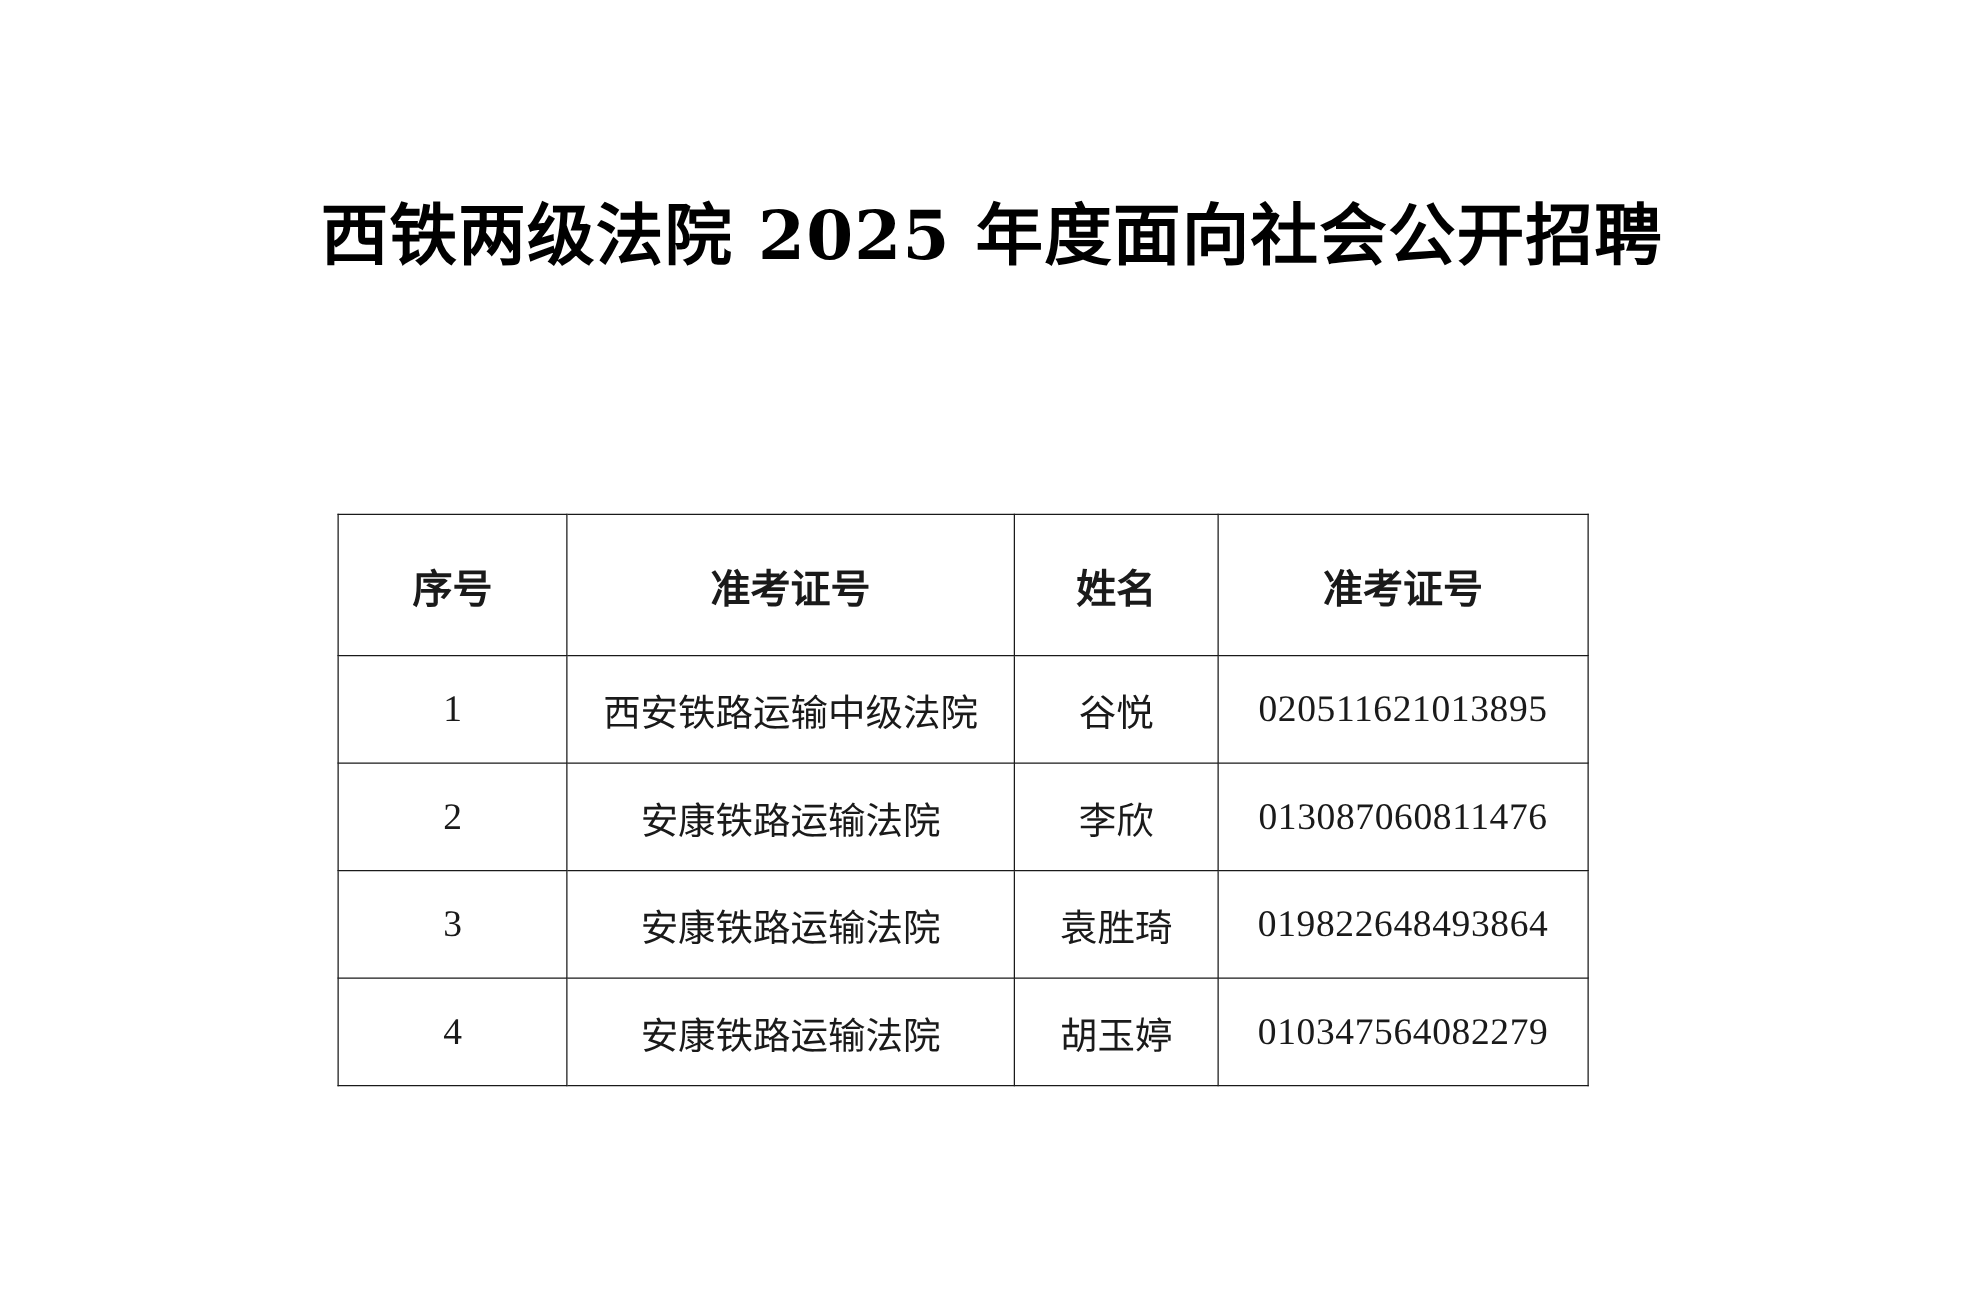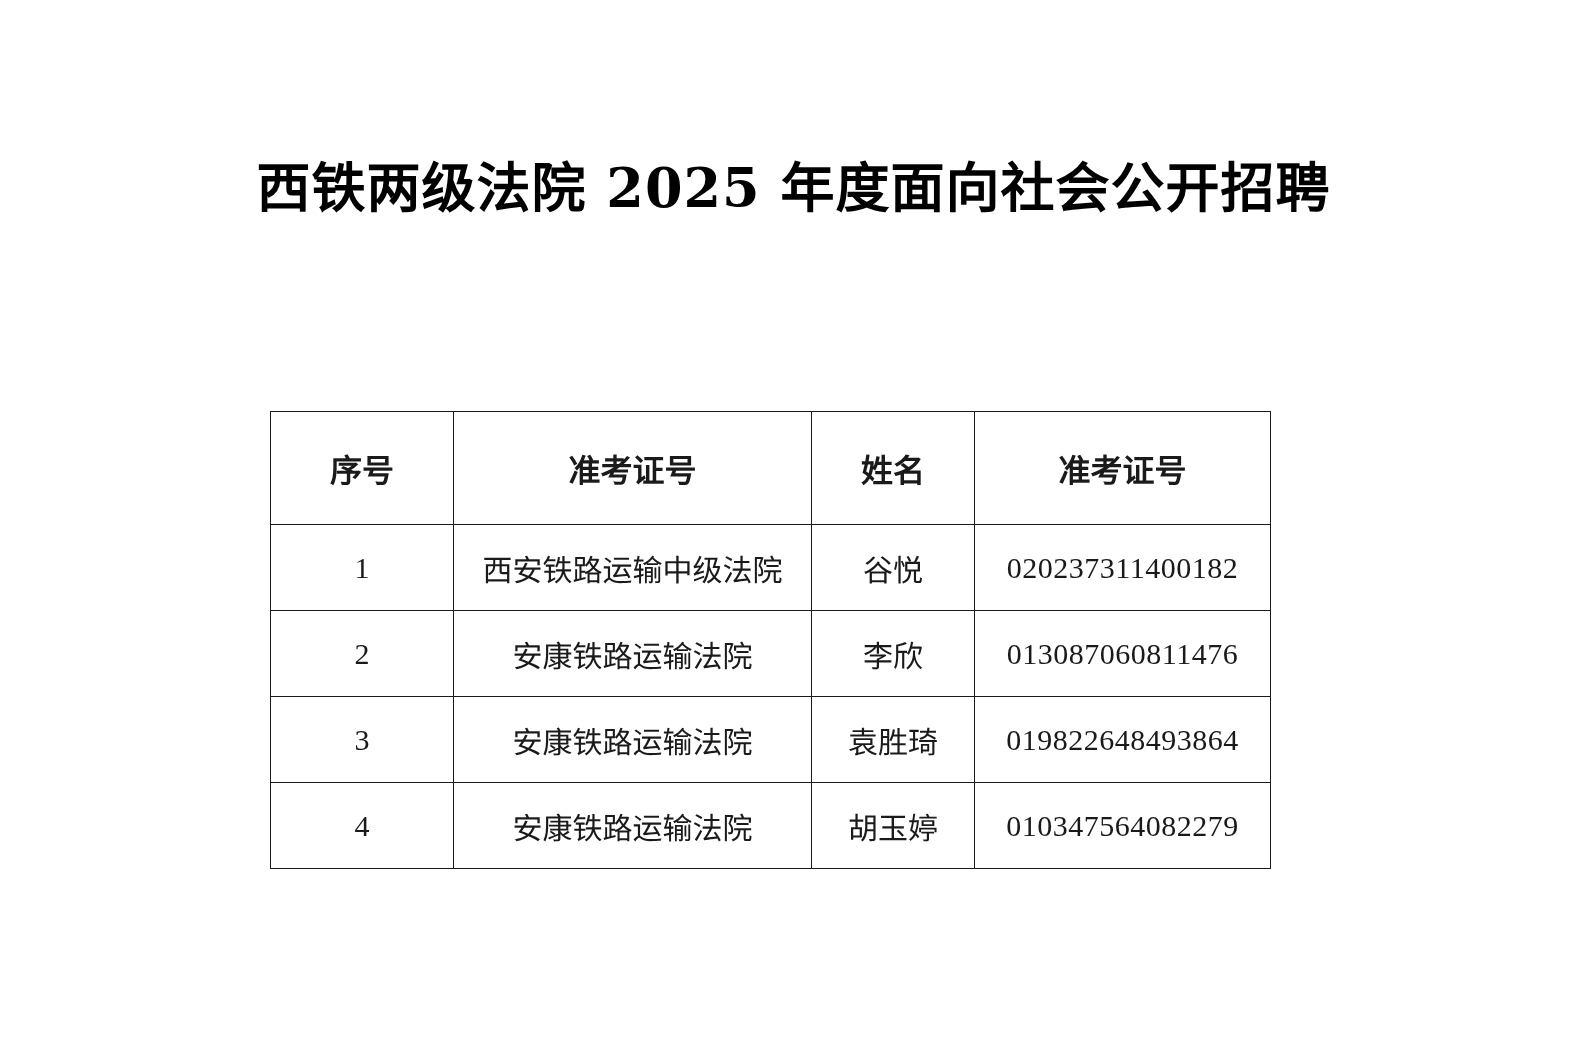--- a/index.html
+++ b/index.html
@@ -97,21 +97,21 @@
           <th>准考证号</th>
           <th>姓名</th>
           <th>准考证号</th>
         </tr>
       </thead>
       <tbody>
         <tr>
           <td>1</td>
           <td>西安铁路运输中级法院</td>
           <td>谷悦</td>
-          <td class="cell-ticket">020237311400182</td>
+          <td class="cell-ticket">020511621013895</td>
         </tr>
         <tr>
           <td>2</td>
           <td>安康铁路运输法院</td>
           <td>李欣</td>
           <td class="cell-ticket">013087060811476</td>
         </tr>
         <tr>
           <td>3</td>
           <td>安康铁路运输法院</td>

